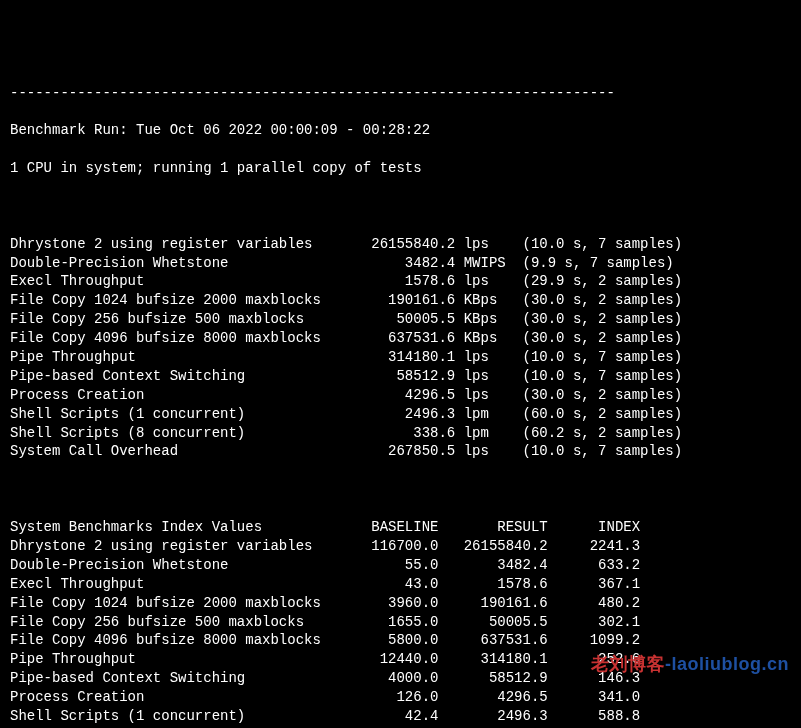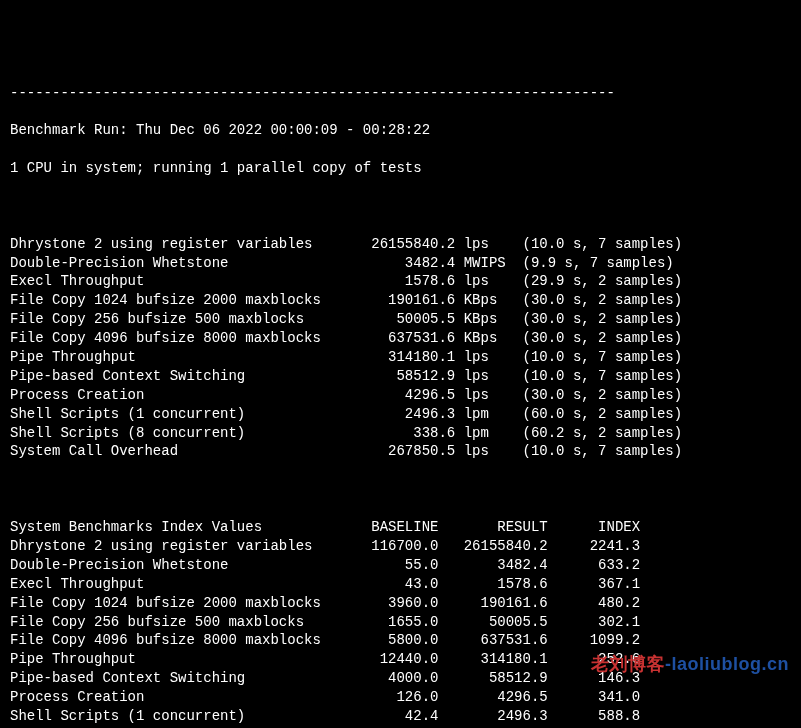--- a/index.html
+++ b/index.html
@@ -29,21 +29,21 @@
     .wm-blue { color: #1e50a2; }
     .line { display: block; }
     .divider { letter-spacing: 0; }
   </style>
 </head>
 <body>
 
 
 
 <span class="line divider">------------------------------------------------------------------------</span>
-<span class="line">Benchmark Run: Thu Dec 06 2022 00:00:09 - 00:28:22</span>
+<span class="line">Benchmark Run: Tue Oct 06 2022 00:00:09 - 00:28:22</span>
 <span class="line">1 CPU in system; running 1 parallel copy of tests</span>
 <span class="line"> </span>
 <div id="results-block"><span class="line">Dhrystone 2 using register variables       26155840.2 lps    (10.0 s, 7 samples)</span><span class="line">Double-Precision Whetstone                     3482.4 MWIPS  (9.9 s, 7 samples)</span><span class="line">Execl Throughput                               1578.6 lps    (29.9 s, 2 samples)</span><span class="line">File Copy 1024 bufsize 2000 maxblocks        190161.6 KBps   (30.0 s, 2 samples)</span><span class="line">File Copy 256 bufsize 500 maxblocks           50005.5 KBps   (30.0 s, 2 samples)</span><span class="line">File Copy 4096 bufsize 8000 maxblocks        637531.6 KBps   (30.0 s, 2 samples)</span><span class="line">Pipe Throughput                              314180.1 lps    (10.0 s, 7 samples)</span><span class="line">Pipe-based Context Switching                  58512.9 lps    (10.0 s, 7 samples)</span><span class="line">Process Creation                               4296.5 lps    (30.0 s, 2 samples)</span><span class="line">Shell Scripts (1 concurrent)                   2496.3 lpm    (60.0 s, 2 samples)</span><span class="line">Shell Scripts (8 concurrent)                    338.6 lpm    (60.2 s, 2 samples)</span><span class="line">System Call Overhead                         267850.5 lps    (10.0 s, 7 samples)</span></div>
 <span class="line"> </span>
 <div id="index-block"><span class="line">System Benchmarks Index Values             BASELINE       RESULT      INDEX</span><span class="line">Dhrystone 2 using register variables       116700.0   26155840.2     2241.3</span><span class="line">Double-Precision Whetstone                     55.0       3482.4      633.2</span><span class="line">Execl Throughput                               43.0       1578.6      367.1</span><span class="line">File Copy 1024 bufsize 2000 maxblocks        3960.0     190161.6      480.2</span><span class="line">File Copy 256 bufsize 500 maxblocks          1655.0      50005.5      302.1</span><span class="line">File Copy 4096 bufsize 8000 maxblocks        5800.0     637531.6     1099.2</span><span class="line">Pipe Throughput                             12440.0     314180.1      252.6</span><span class="line">Pipe-based Context Switching                 4000.0      58512.9      146.3</span><span class="line">Process Creation                              126.0       4296.5      341.0</span><span class="line">Shell Scripts (1 concurrent)                   42.4       2496.3      588.8</span><span class="line">Shell Scripts (8 concurrent)                    6.0        338.6      564.4</span></div>
 
 
 
 
 

